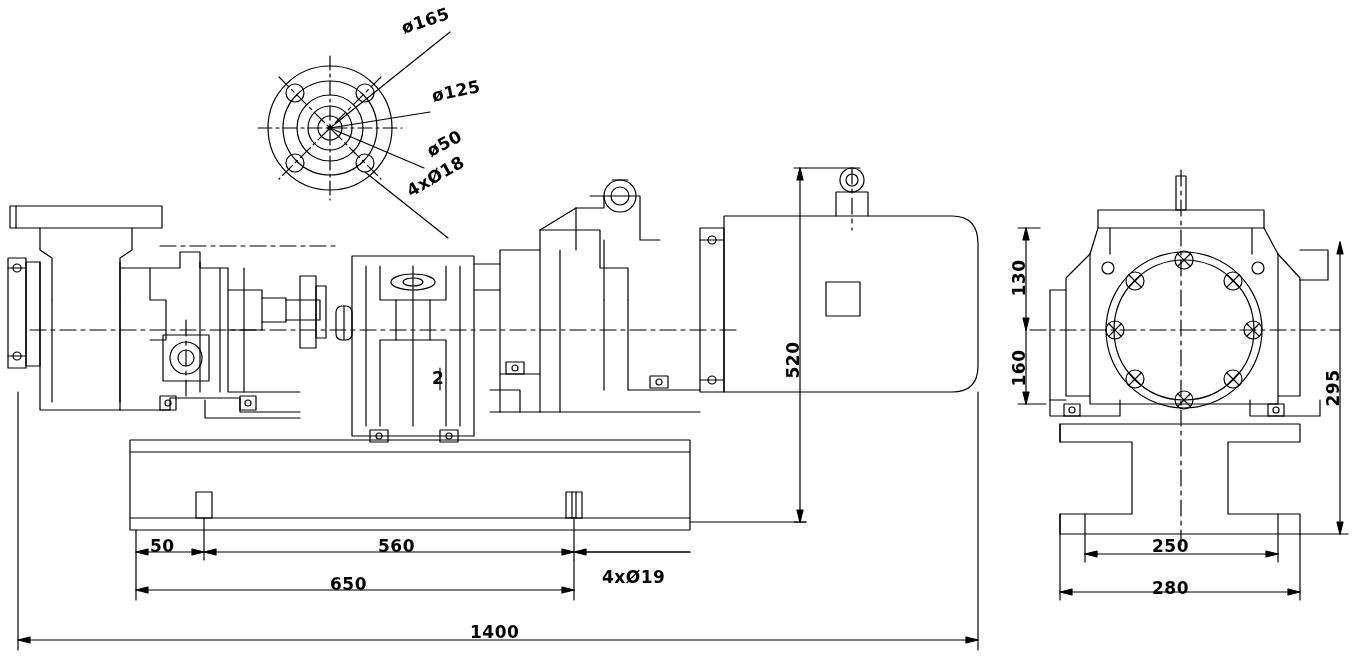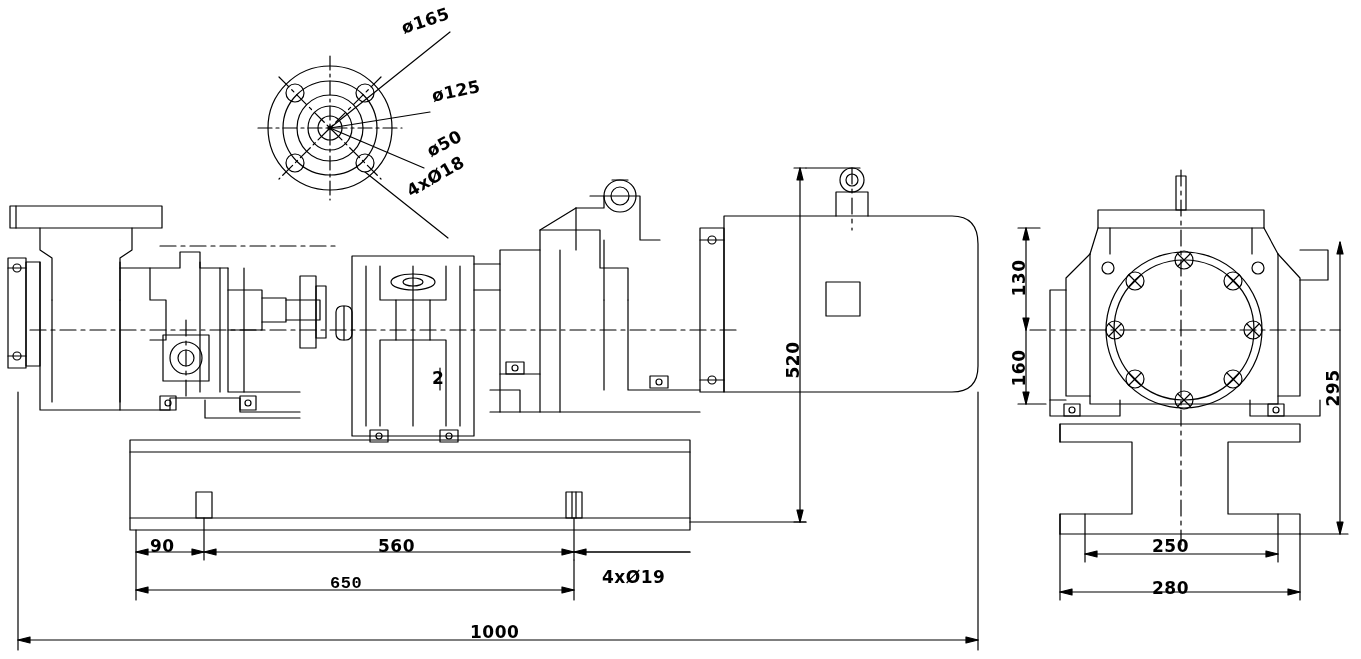--- a/index.html
+++ b/index.html
@@ -279,29 +279,29 @@
 <div class="dimtext" style="left:402px;top:18px;transform:rotate(-18deg);transform-origin:left center;">ø165</div>
 
 <div class="dimtext" style="left:432px;top:86px;transform:rotate(-12deg);transform-origin:left center;">ø125</div>
 
 <div class="dimtext" style="left:428px;top:142px;transform:rotate(-28deg);transform-origin:left center;">ø50</div>
 
 <div class="dimtext" style="left:408px;top:182px;transform:rotate(-30deg);transform-origin:left center;">4xØ18</div>
 
 <div class="dimtext rot90" style="left:793px;top:360px;transform:rotate(-90deg) translate(-50%,-50%);">520</div>
 
-<div class="dimtext" style="left:150px;top:536px;">90</div>
+<div class="dimtext" style="left:150px;top:536px;">50</div>
 
 <div class="dimtext" style="left:378px;top:536px;">560</div>
 
 <div class="dimtext" style="left:602px;top:567px;">4xØ19</div>
 
-<div class="dimtext" style="left:330px;top:574px;font-family:Liberation Mono, monospace;">650</div>
-
-<div class="dimtext" style="left:470px;top:622px;">1000</div>
+<div class="dimtext" style="left:330px;top:574px;">650</div>
+
+<div class="dimtext" style="left:470px;top:622px;">1400</div>
 
 <div class="dimtext" style="left:432px;top:368px;">2</div>
 
 <div class="dimtext rot90" style="left:1019px;top:278px;transform:rotate(-90deg) translate(-50%,-50%);">130</div>
 
 <div class="dimtext rot90" style="left:1019px;top:368px;transform:rotate(-90deg) translate(-50%,-50%);">160</div>
 
 <div class="dimtext rot90" style="left:1333px;top:388px;transform:rotate(-90deg) translate(-50%,-50%);">295</div>
 
 <div class="dimtext" style="left:1152px;top:536px;">250</div>

